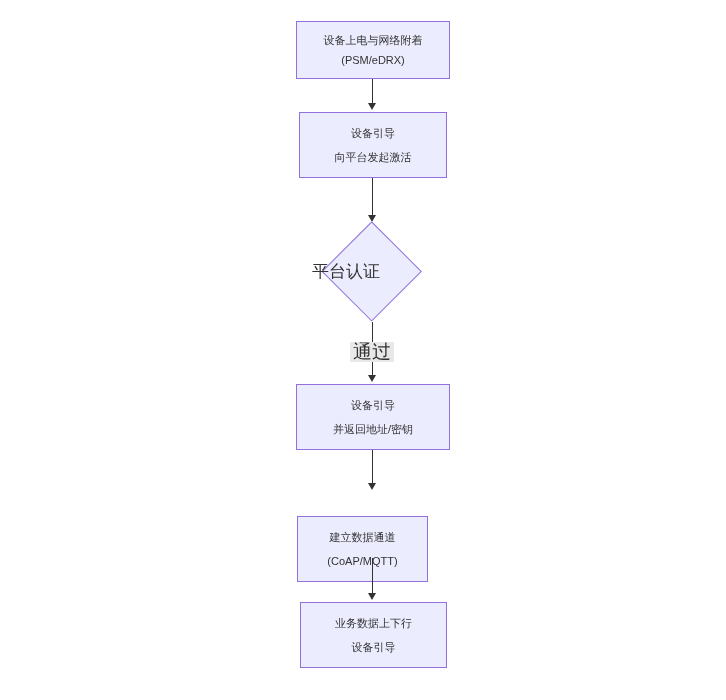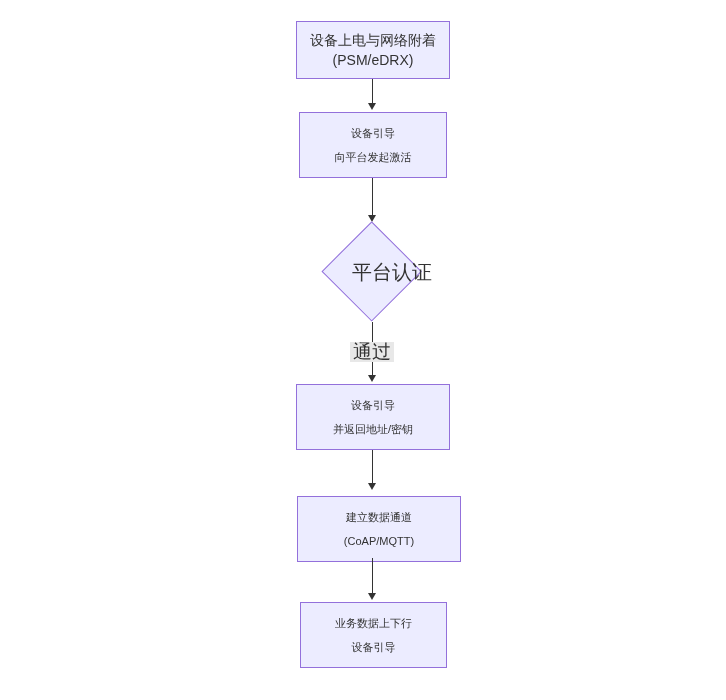--- a/index.html
+++ b/index.html
@@ -30,34 +30,34 @@
     display:flex;
     flex-direction:column;
     align-items:center;
     justify-content:center;
     text-align:center;
     font-size:11px;
     line-height:24px;
     color:var(--text_color);
   }
   .node.small-text{
-    font-size:14px;
+    font-size:11px;
     line-height:20px;
   }
   .node .line{display:block;white-space:nowrap;}
   .diamond-shape{
     position:absolute;
     background:var(--node_fill);
     border:1px solid var(--node_border);
     transform:rotate(45deg);
   }
   .diamond-label{
     position:absolute;
-    text-align:right;
-    font-size:20px;
+    text-align:left;
+    font-size:17px;
     line-height:20px;
     color:var(--text_color);
     white-space:nowrap;
   }
   .edge-line{
     position:absolute;
     width:1px;
     background:var(--edge_color);
   }
   .arrowhead{
@@ -107,21 +107,21 @@
   <div class="edge-label" style="left:372px;top:352px;">通过</div>
 
   <div class="node" style="left:296px;top:384px;width:154px;height:66px;">
     <span class="line">设备引导</span>
     <span class="line">并返回地址/密钥</span>
   </div>
 
   <div class="edge-line" style="left:372px;top:450px;height:33px;"></div>
   <div class="arrowhead" style="left:368px;top:483px;"></div>
 
-  <div class="node" style="left:297px;top:496px;width:164px;height:66px;">
+  <div class="node" style="left:297px;top:516px;width:131px;height:66px;">
     <span class="line">建立数据通道</span>
     <span class="line">(CoAP/MQTT)</span>
   </div>
 
   <div class="edge-line" style="left:372px;top:558px;height:35px;"></div>
   <div class="arrowhead" style="left:368px;top:593px;"></div>
 
   <div class="node" style="left:300px;top:602px;width:147px;height:66px;">
     <span class="line">业务数据上下行</span>
     <span class="line">设备引导</span>

